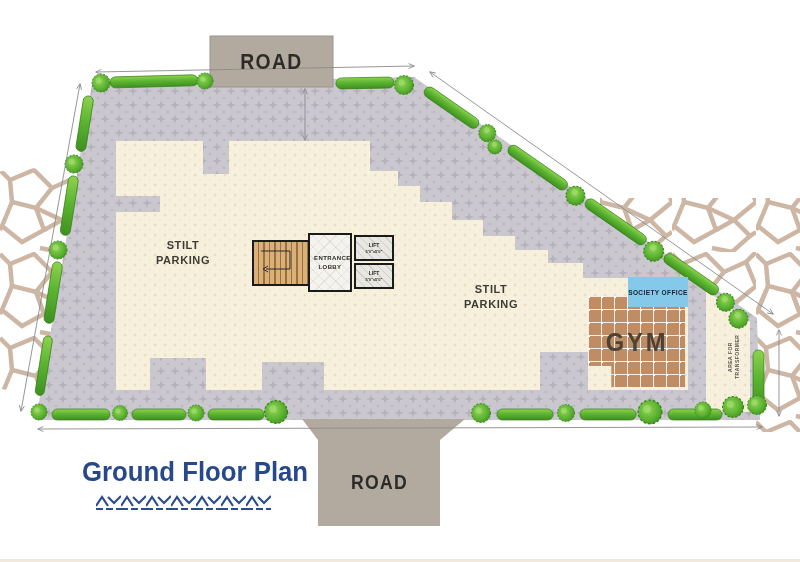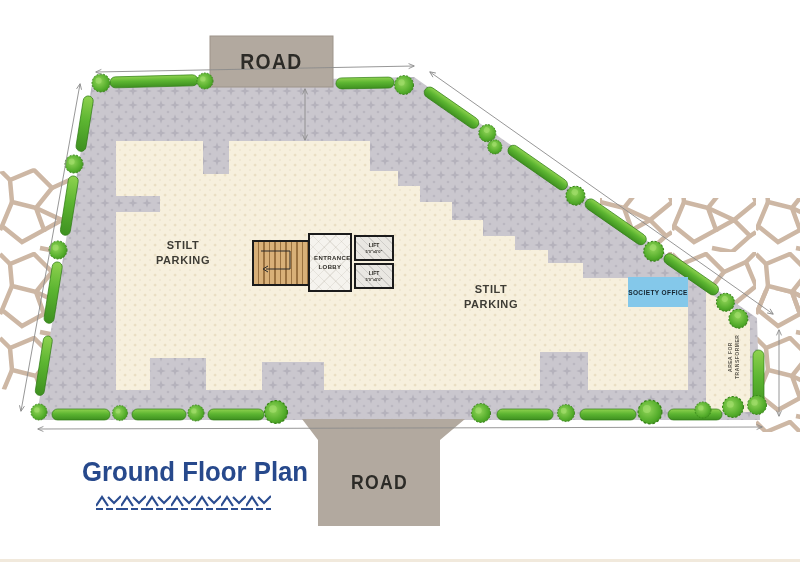--- a/index.html
+++ b/index.html
@@ -208,20 +208,23 @@
   </div>
   <div class="abs room liftbg" style="left:354px;top:235px;width:40px;height:26px;flex-direction:column;">
     <div class="lift-lbl">LIFT</div>
     <div class="lift-sz">5'0"x5'0"</div>
   </div>
   <div class="abs room liftbg" style="left:354px;top:263px;width:40px;height:26px;flex-direction:column;">
     <div class="lift-lbl">LIFT</div>
     <div class="lift-sz">5'0"x5'0"</div>
   </div>
 
+  <div class="abs gym" style="left:588px;top:296px;width:97px;height:92px;">
+    <div class="gym-lbl">GYM</div>
+  </div>
   <div class="abs office" style="left:628px;top:277px;width:60px;height:30px;">
     <div class="office-lbl">SOCIETY OFFICE</div>
   </div>
 
   <div class="abs transformer" style="left:702px;top:339px;width:64px;height:36px;">
     <div class="transformer-lbl">AREA FOR TRANSFORMER</div>
   </div>
 
   <div class="abs title" style="left:82px;top:456px;">Ground Floor Plan</div>
   <svg class="abs" style="left:96px;top:494px;" width="175" height="16">

